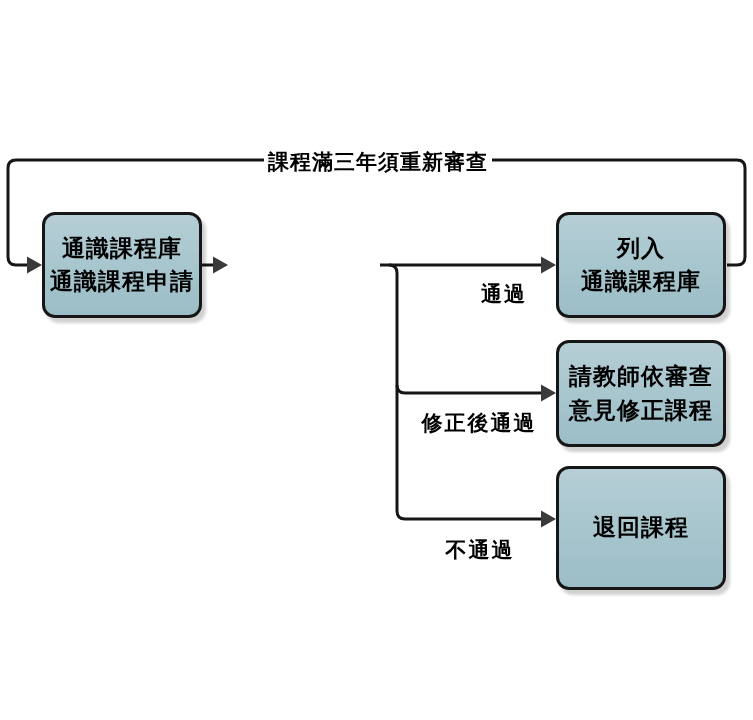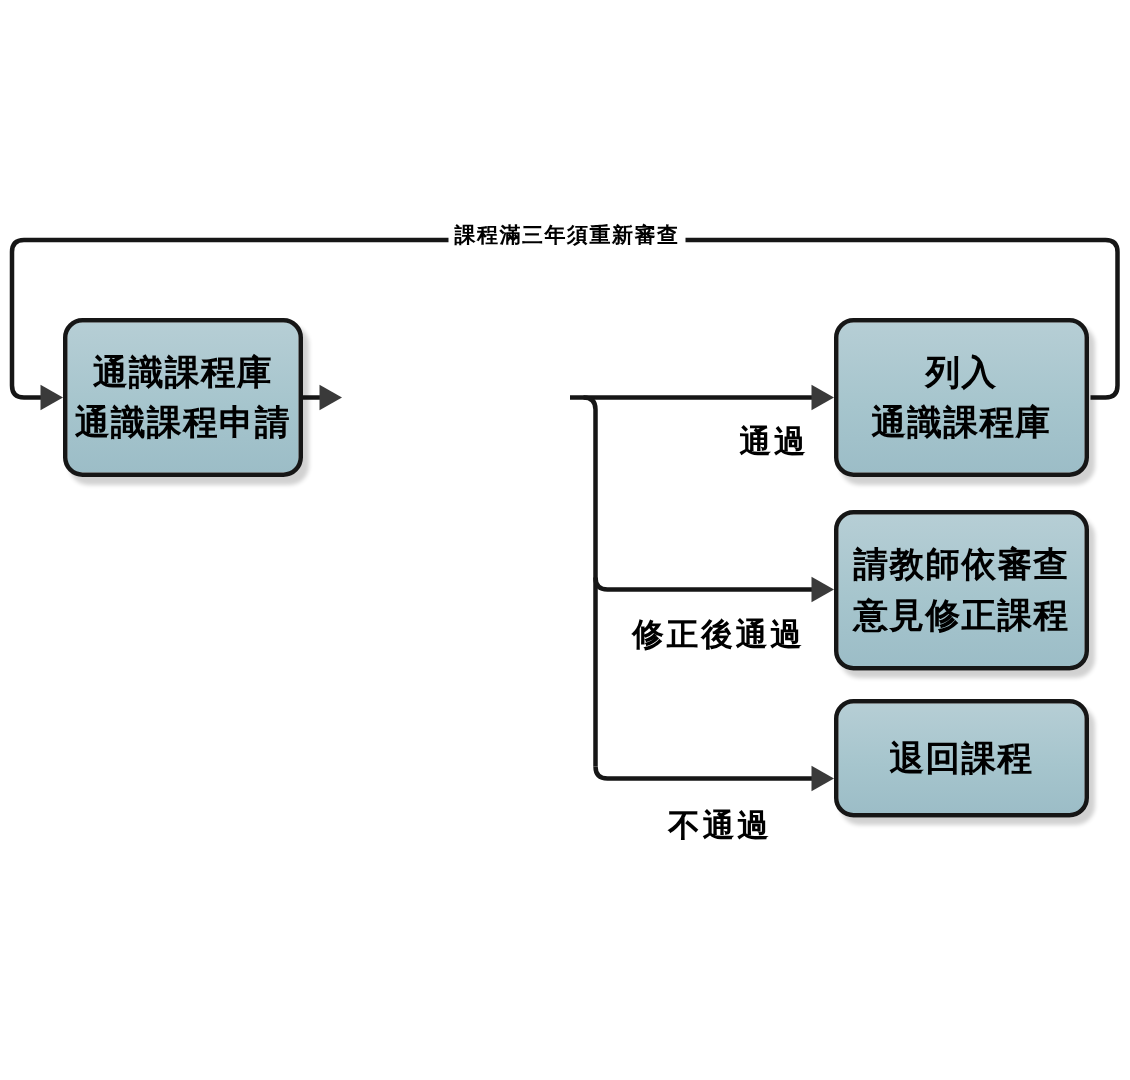--- a/index.html
+++ b/index.html
@@ -49,21 +49,21 @@
     white-space: nowrap;
     transform: translateX(-50%);
   }
   .loop-label {
     position: absolute;
     top: 148px;
     left: 378px;
     transform: translateX(-50%);
     background: #ffffff;
     padding: 0 4px;
-    font-size: 14px;
+    font-size: 21px;
     font-weight: bold;
     color: #000000;
     letter-spacing: 1px;
     white-space: nowrap;
   }
 </style>
 </head>
 <body>
 
 <div class="canvas">
@@ -94,21 +94,21 @@
   <div class="node" style="left:42px;  top:212px; width:160px; height:106px;">通識課程庫
 通識課程申請</div>
 
 
   <div class="node" style="left:556px; top:212px; width:170px; height:106px;">列入
 通識課程庫</div>
 
   <div class="node" style="left:556px; top:340px; width:170px; height:107px;">請教師依審查
 意見修正課程</div>
 
-  <div class="node" style="left:556px; top:466px; width:170px; height:79px;">退回課程</div>
+  <div class="node" style="left:556px; top:466px; width:170px; height:124px;">退回課程</div>
 
-  <div class="edge-label" style="left:504px; top:280px;margin-left:12px;">通過</div>
+  <div class="edge-label" style="left:504px; top:280px;">通過</div>
 
   <div class="edge-label" style="left:479px; top:409px;">修正後通過</div>
 
   <div class="edge-label" style="left:480px; top:536px;">不通過</div>
 
 </div>
 
 </body></html>

